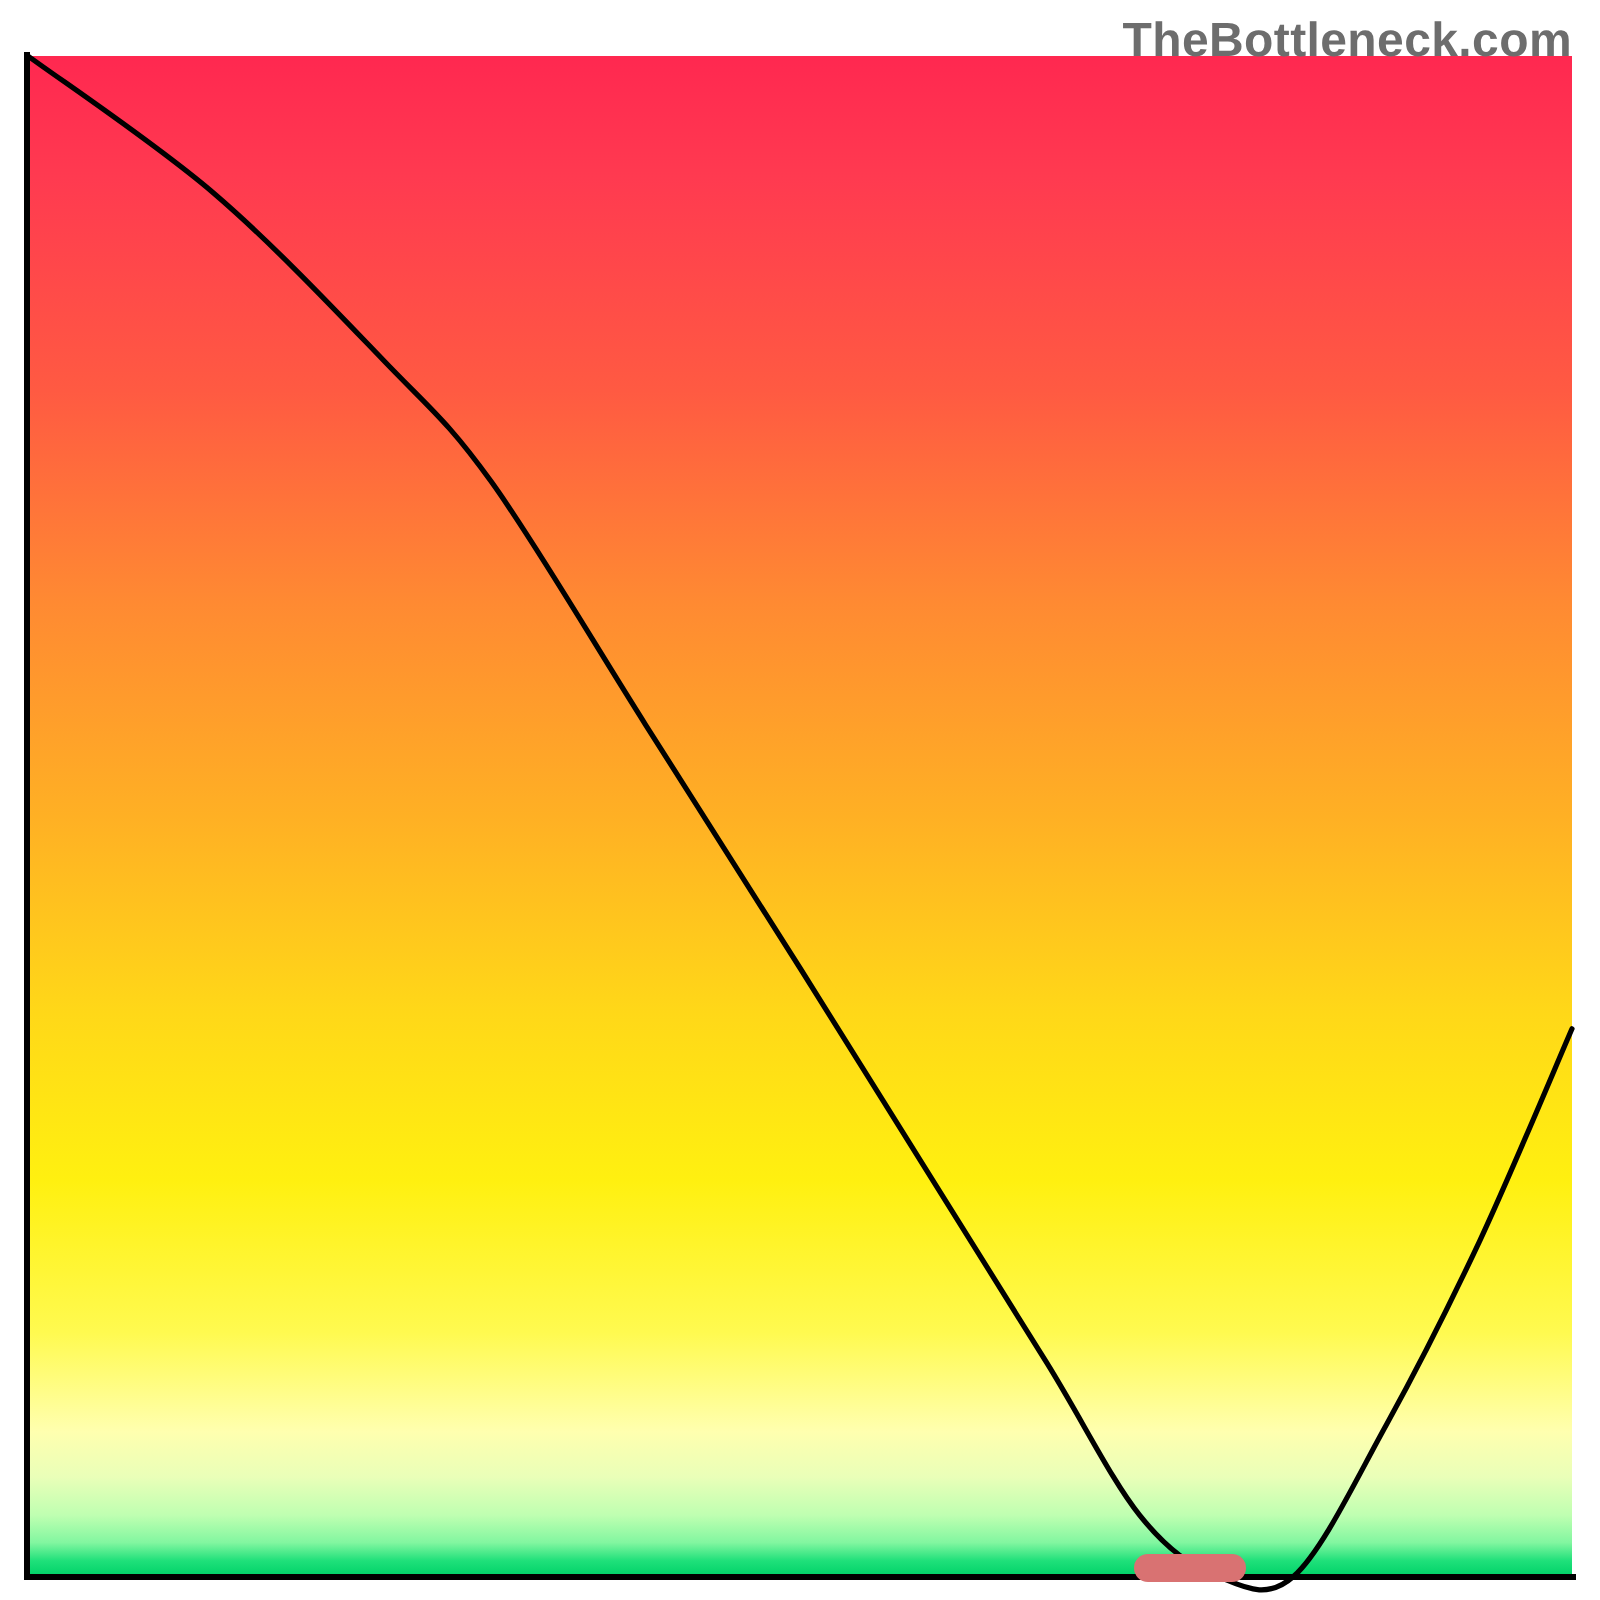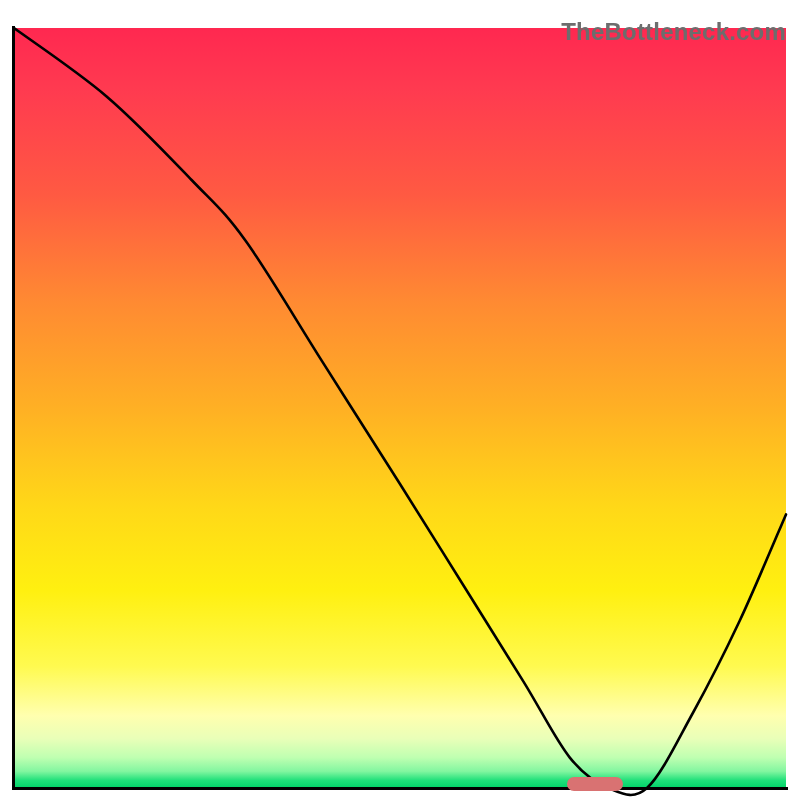--- a/index.html
+++ b/index.html
@@ -11,21 +11,21 @@
     font-family: Arial, Helvetica, sans-serif;
     overflow: hidden;
   }
   .chart-wrap {
     position: relative;
     width: 800px;
     height: 800px;
   }
   .watermark {
     position: absolute;
-    top: 18px;
+    top: 7px;
     right: 14px;
     font-size: 24px;
     font-weight: bold;
     color: #6d6d6d;
     letter-spacing: 0.2px;
     z-index: 5;
   }
   .plot-area {
     position: absolute;
     left: 14px;

